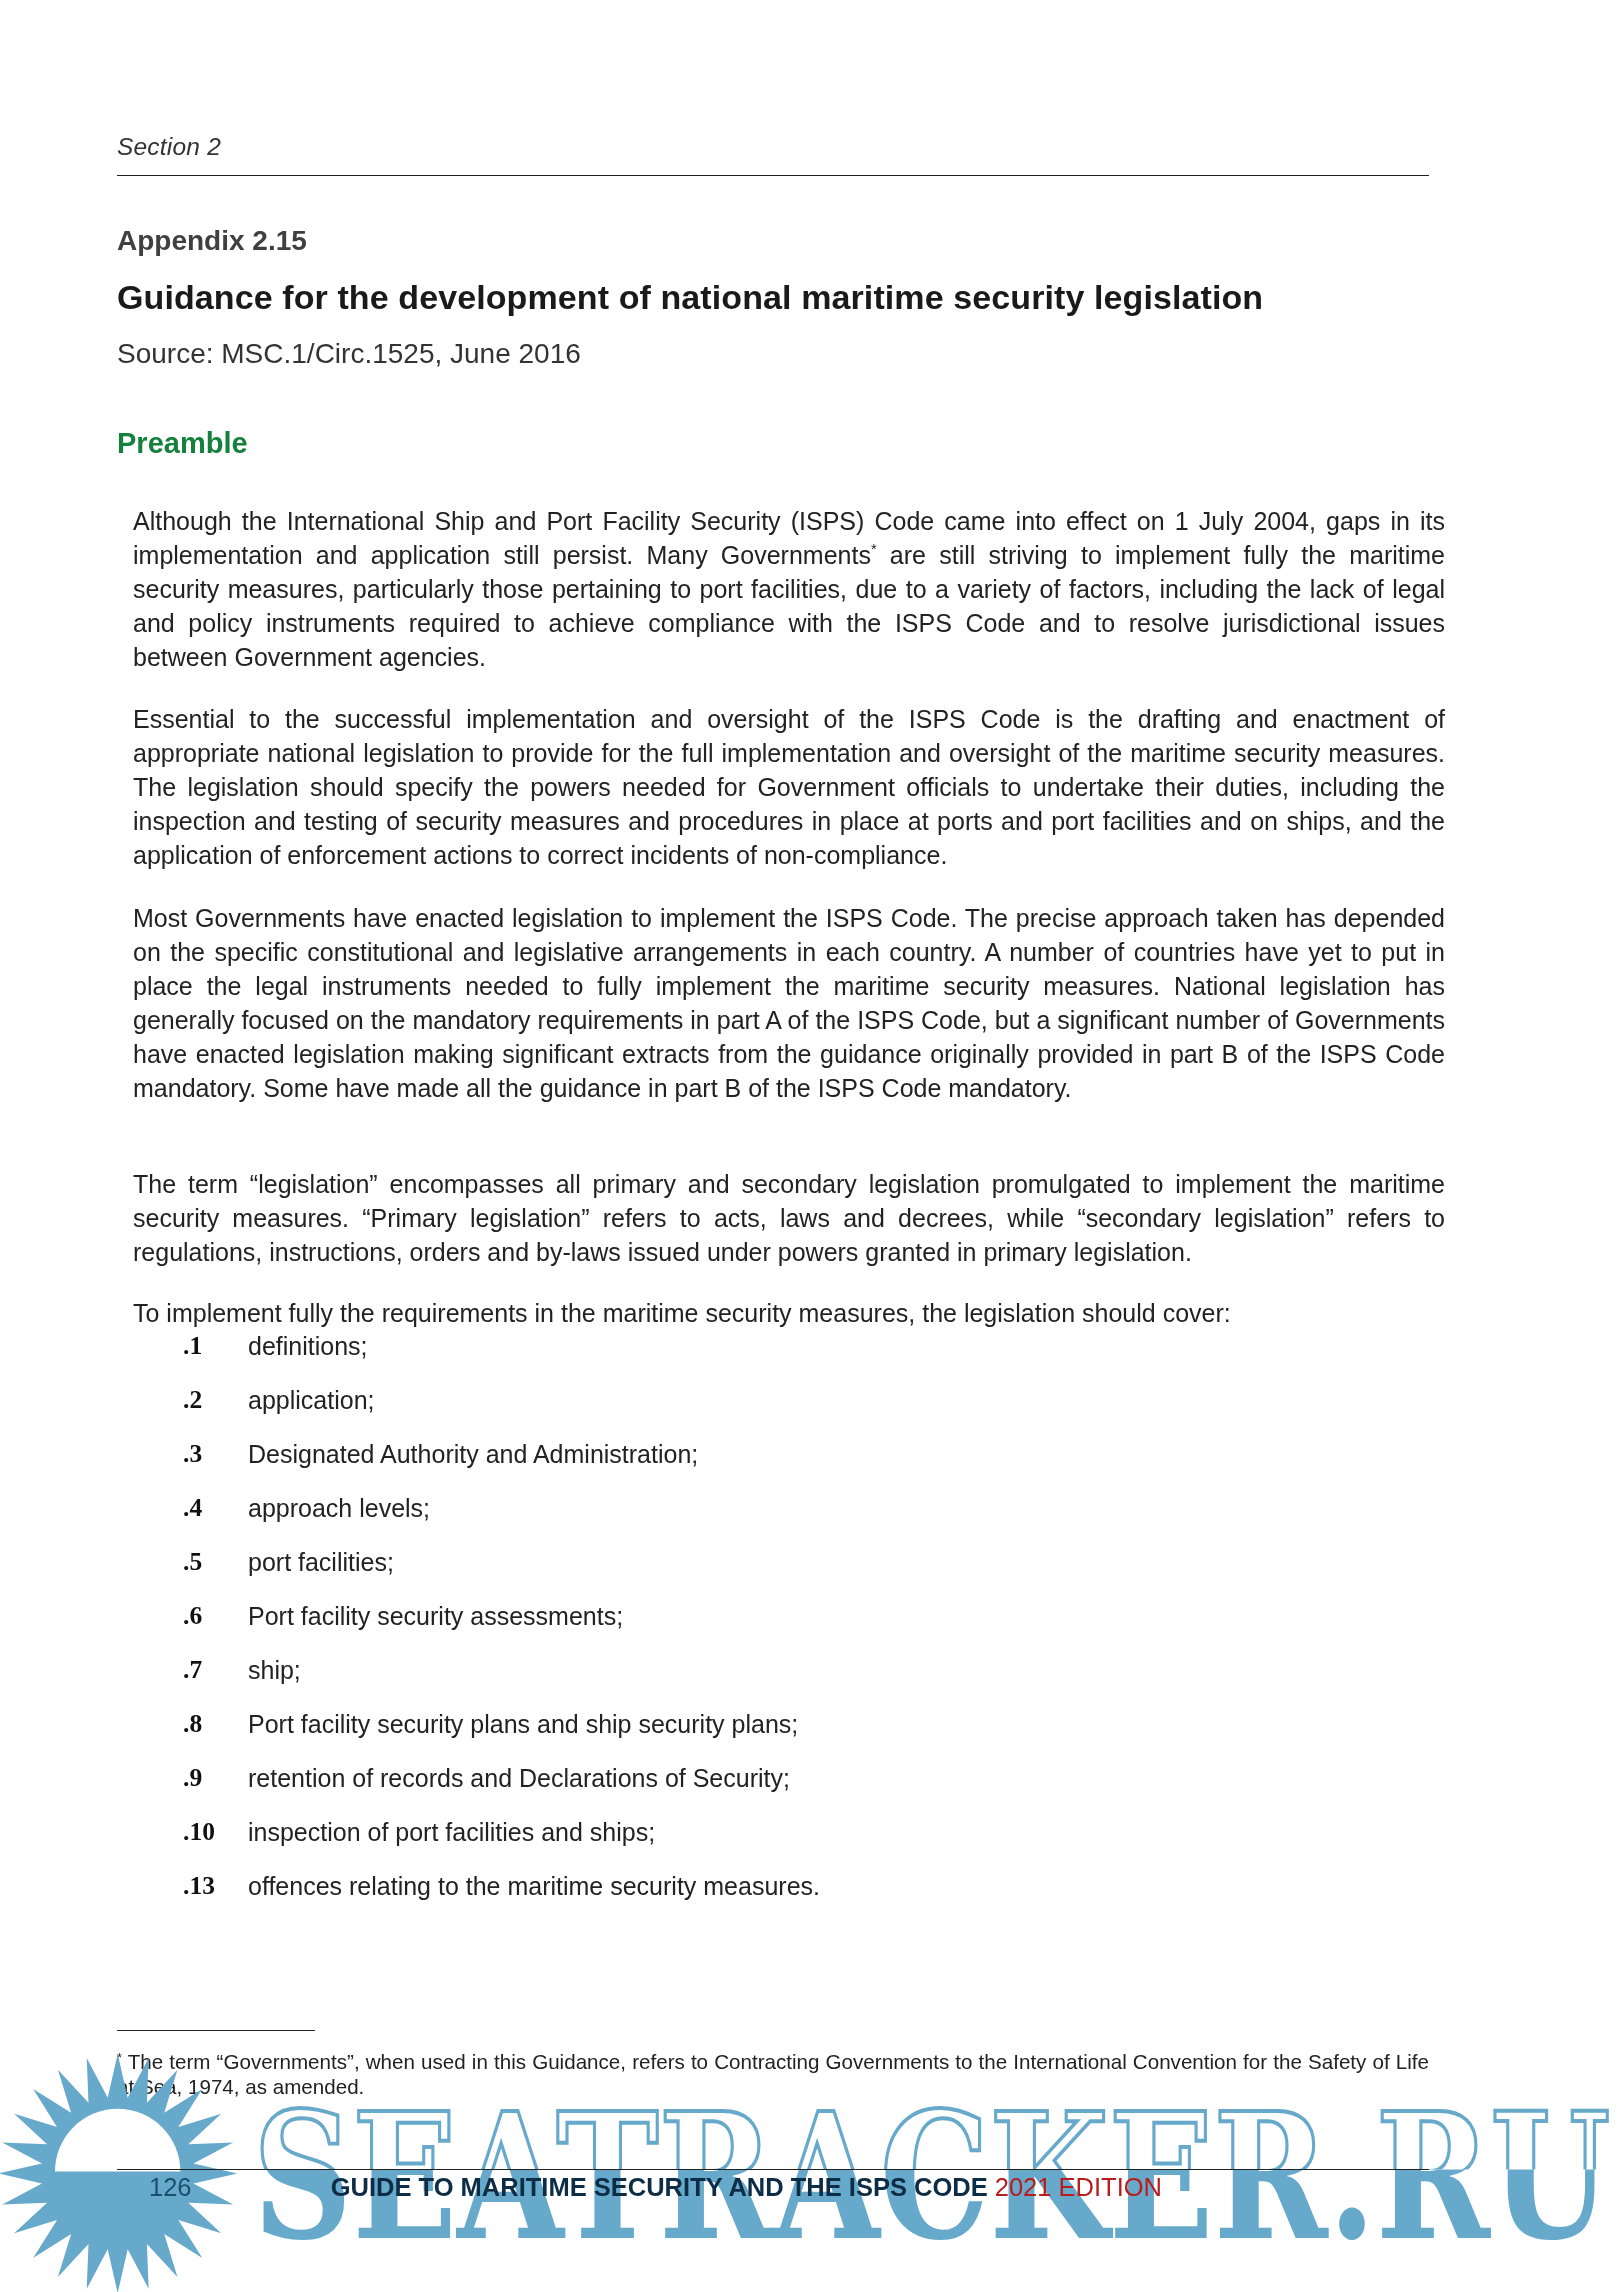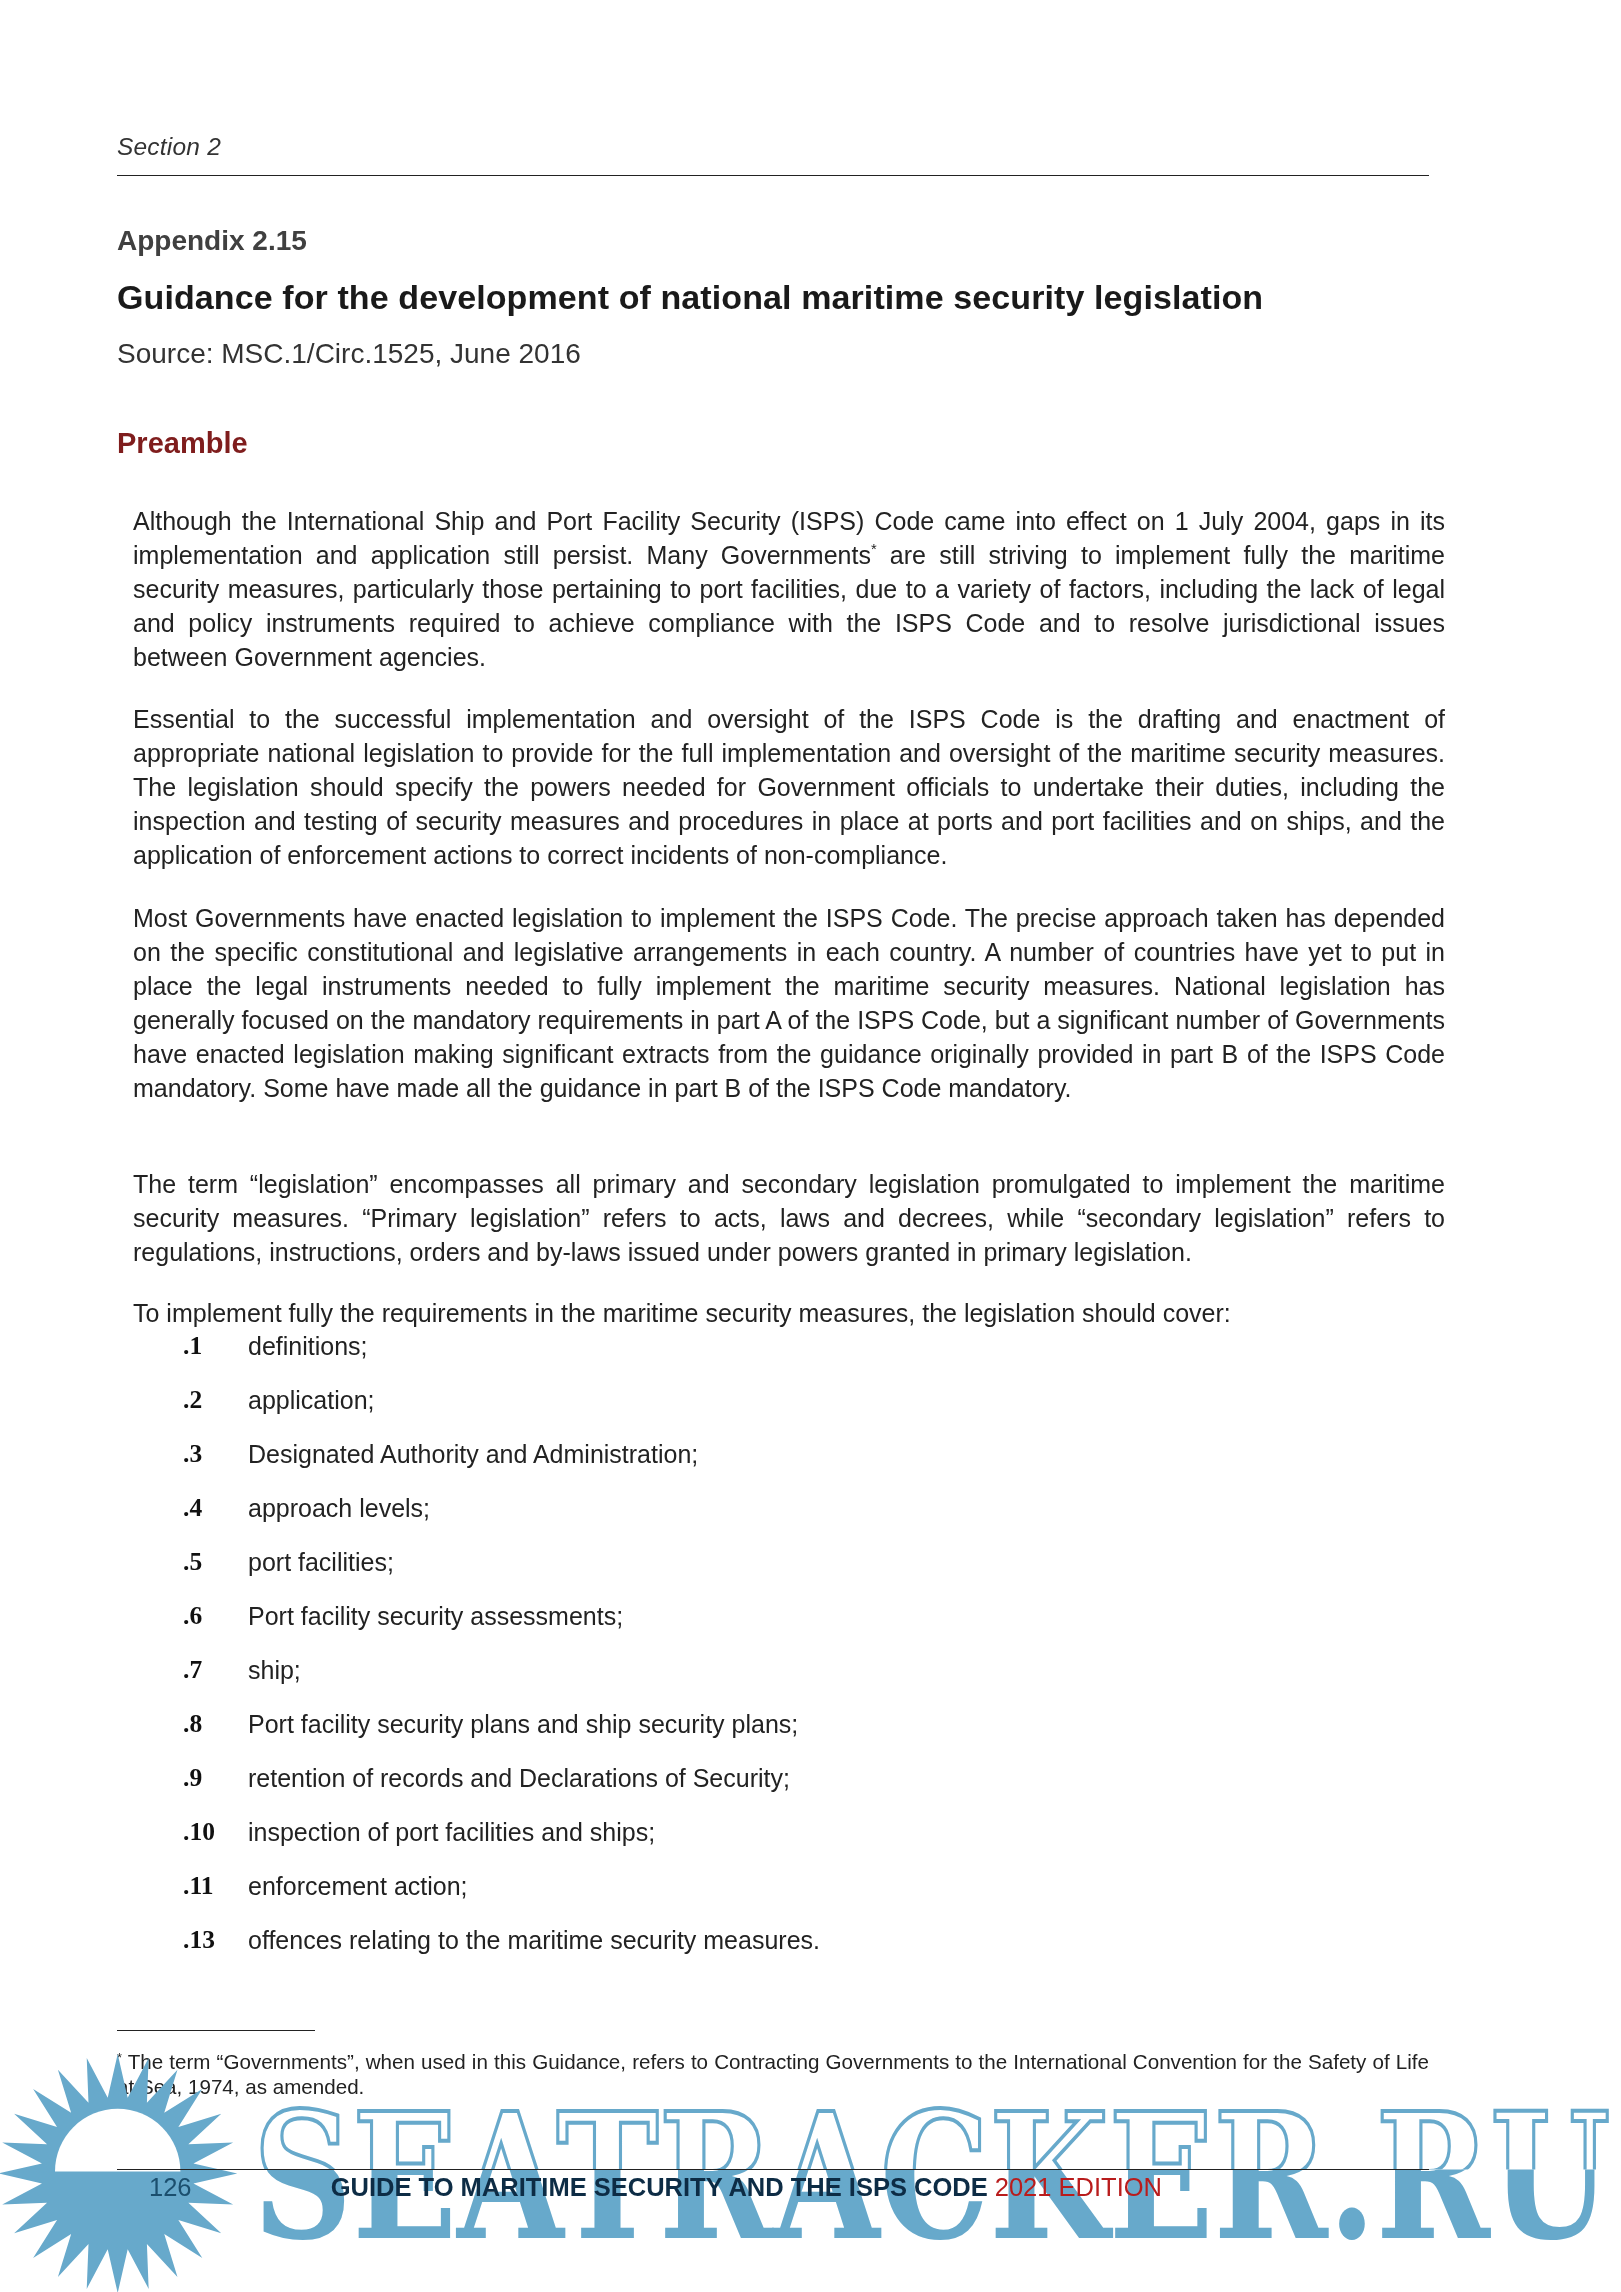--- a/index.html
+++ b/index.html
@@ -10,21 +10,21 @@
   .running-head { position: absolute; left: 117px; top: 133px; font-size: 24.5px; font-style: italic;
                   color: #333; letter-spacing: 0.2px; }
   .head-rule { position: absolute; left: 117px; top: 175px; width: 1312px; height: 0;
                border-top: 1.5px solid #222; }
 
   .appendix-no { position: absolute; left: 117px; top: 225px; font-size: 28px; font-weight: bold; color: #404040; }
   .doc-title { position: absolute; left: 117px; top: 278px; font-size: 34px; font-weight: bold; color: #1a1a1a;
                letter-spacing: 0.1px; white-space: nowrap; }
   .doc-source { position: absolute; left: 117px; top: 338px; font-size: 28px; color: #333; }
 
-  .section-heading { position: absolute; left: 117px; top: 427px; font-size: 29px; font-weight: bold; color: #7f1d1d; }
+  .section-heading { position: absolute; left: 117px; top: 427px; font-size: 29px; font-weight: bold; color: #15803d; }
 
   .body-text { position: absolute; left: 117px; width: 1312px; font-size: 25px; line-height: 34px;
                text-align: justify; color: #222; margin: 16px; hyphens: none; }
   .p1 { top: 488px; }
   .p2 { top: 686px; }
   .p3 { top: 885px; }
   .p4 { top: 1151px; }
   .p5 { top: 1280px; }
   sup { font-size: 14.7px; line-height: 0; vertical-align: 9.8px; }
 
@@ -103,24 +103,20 @@
       </li>
       <li class="cover-item">
         <span class="cover-num">.9</span>
         <span class="cover-text">retention of records and Declarations of Security;</span>
       </li>
       <li class="cover-item">
         <span class="cover-num">.10</span>
         <span class="cover-text">inspection of port facilities and ships;</span>
       </li>
       <li class="cover-item">
-        <span class="cover-num">.11</span>
-        <span class="cover-text">enforcement action;</span>
-      </li>
-      <li class="cover-item">
         <span class="cover-num">.13</span>
         <span class="cover-text">offences relating to the maritime security measures.</span>
       </li>
     </ul>
 
   <div class="fn-rule"></div>
   <p class="footnote"><sup>*</sup><span> The term “Governments”, when used in this Guidance, refers to Contracting Governments to the International Convention for the Safety of Life at Sea, 1974, as amended.</span></p>
 
   <svg class="watermark" viewBox="0 2090 1654 249" width="1621" height="244">
     <defs>

